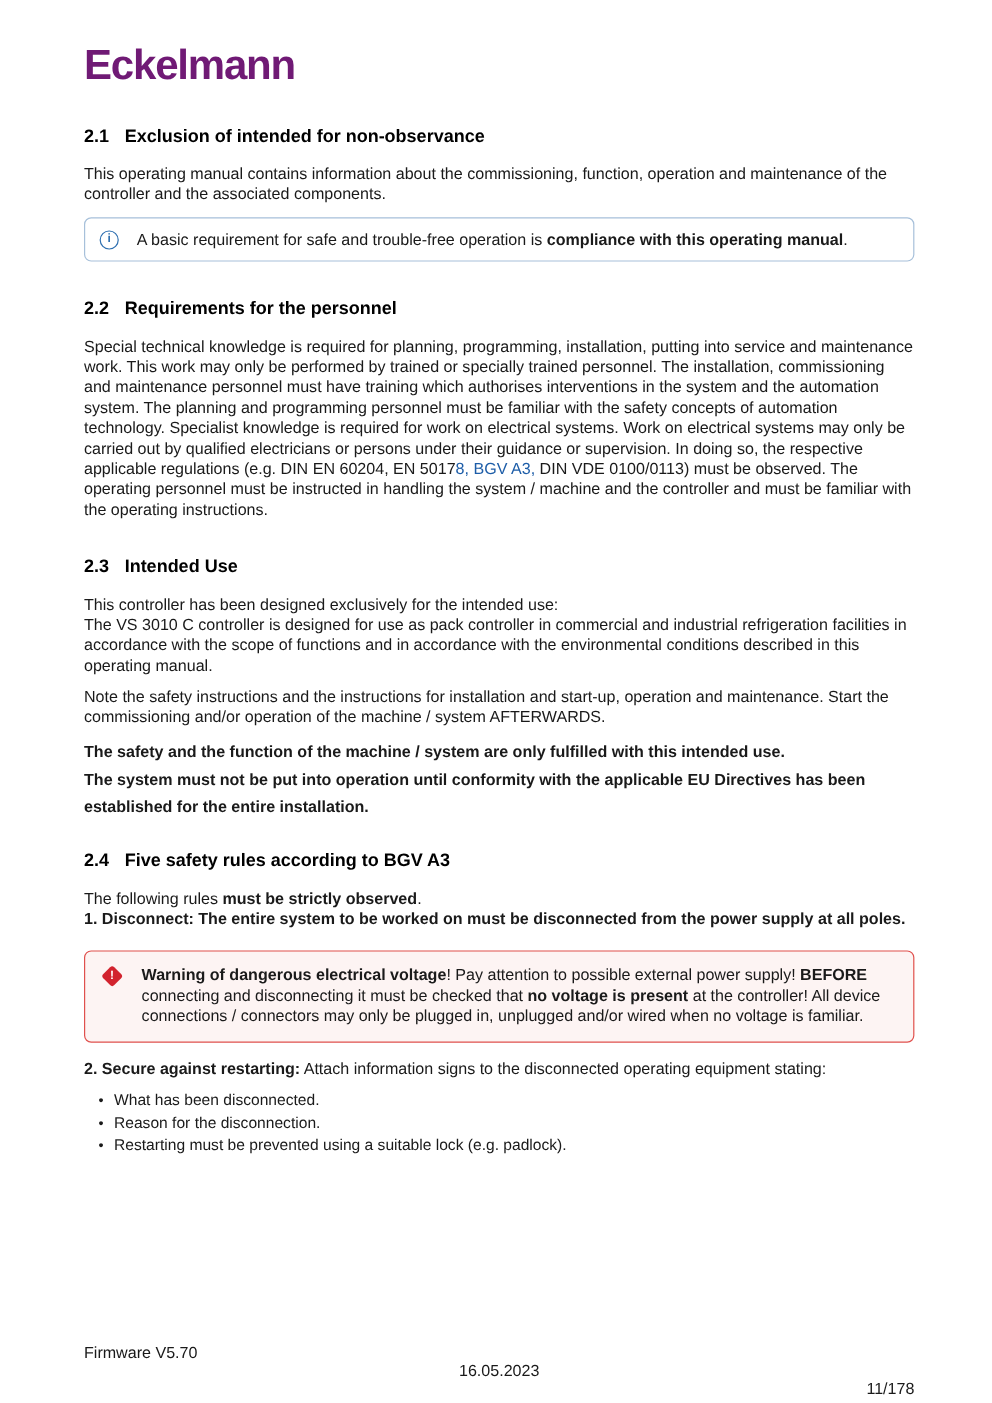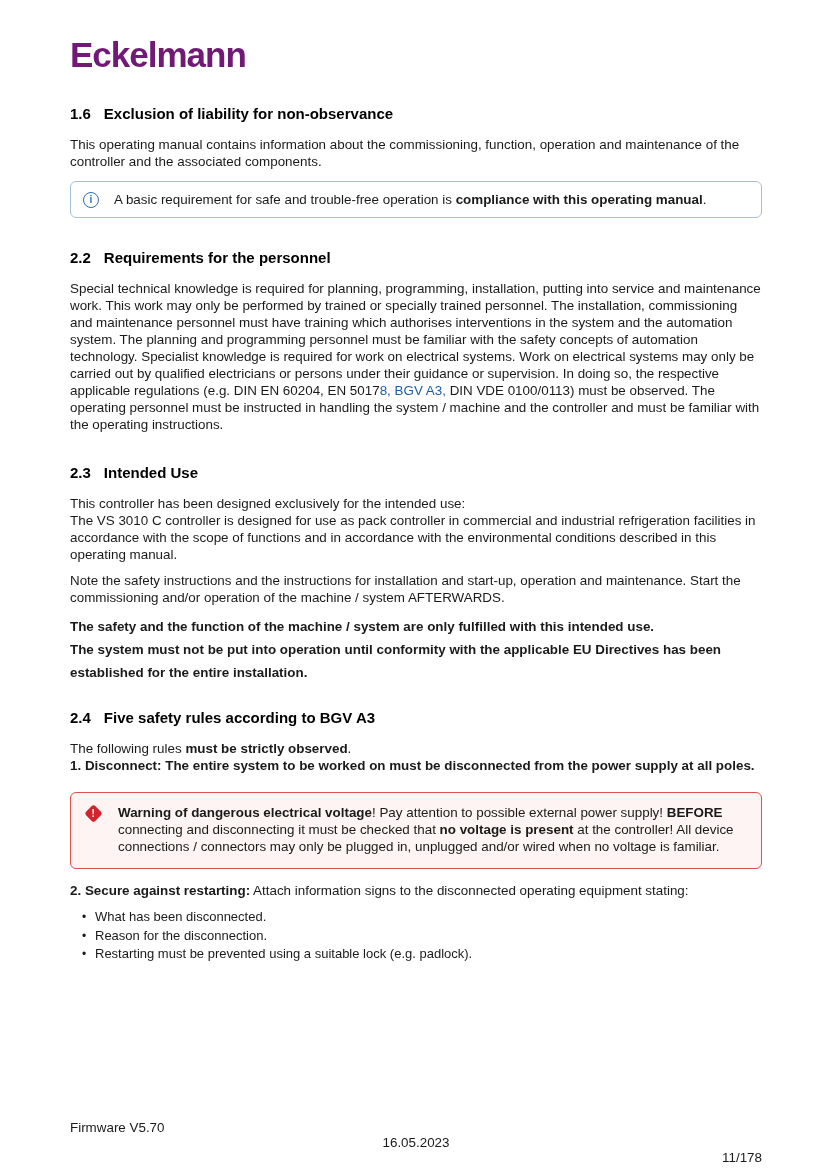--- a/index.html
+++ b/index.html
@@ -67,21 +67,21 @@
 </style>
 </head>
 <body>
 
 <div class="content">
 
   <div class="logo">Eckelmann</div>
 
 
   <h2>
-    <span class="hnum">1.6</span><span>Exclusion of liability for non-observance</span>
+    <span class="hnum">2.1</span><span>Exclusion of intended for non-observance</span>
   </h2>
   <p class="body">This operating manual contains information about the commissioning, function, operation and maintenance of the controller and the associated components.</p>
 
   <div class="info-box">
     <span class="info-icon">
         <span>i</span>
       </span>
     <span><span>A basic requirement for safe and trouble-free operation is </span><b>compliance with this operating manual</b><span>.</span></span>
   </div>
 

